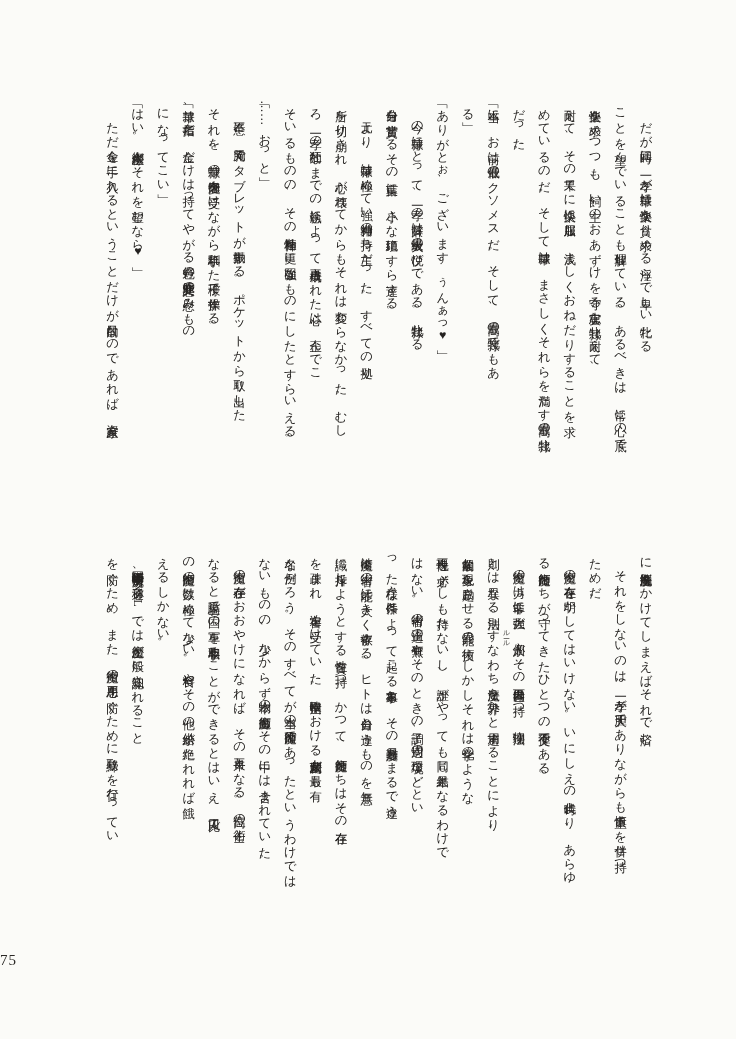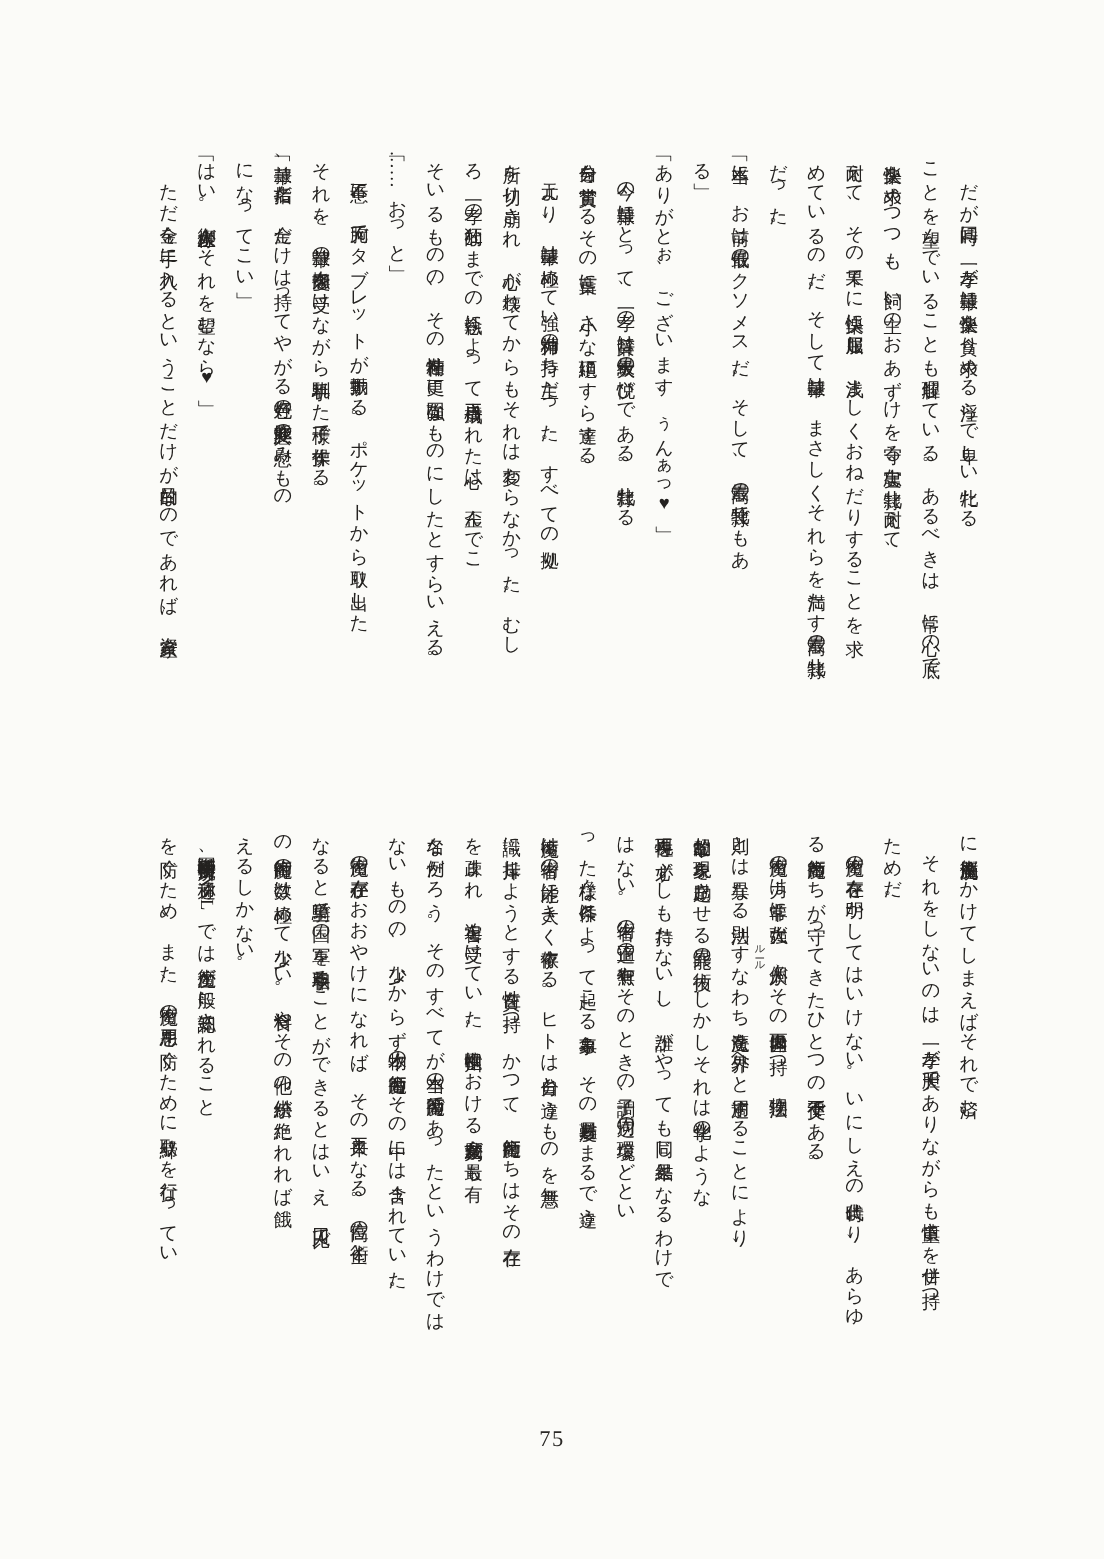--- a/index.html
+++ b/index.html
@@ -33,21 +33,20 @@
     text-orientation: mixed;
     font-size: 7px;
     letter-spacing: 1.2px;
     color: #3c3a37;
     white-space: nowrap;
   }
   .page-number {
     position: absolute;
     top: 952px; left: 0;
     width: 100%;
-    text-align: center;
     font-size: 15px;
     letter-spacing: 1px;
     color: #2a2825;
   }
 </style>
 </head>
 <body>
 
 <div id="top-band" class="band">
     <div class="line">　だが同時に、一孝が隷華に快楽を貪り求める淫らで卑しい牝たる</div>

